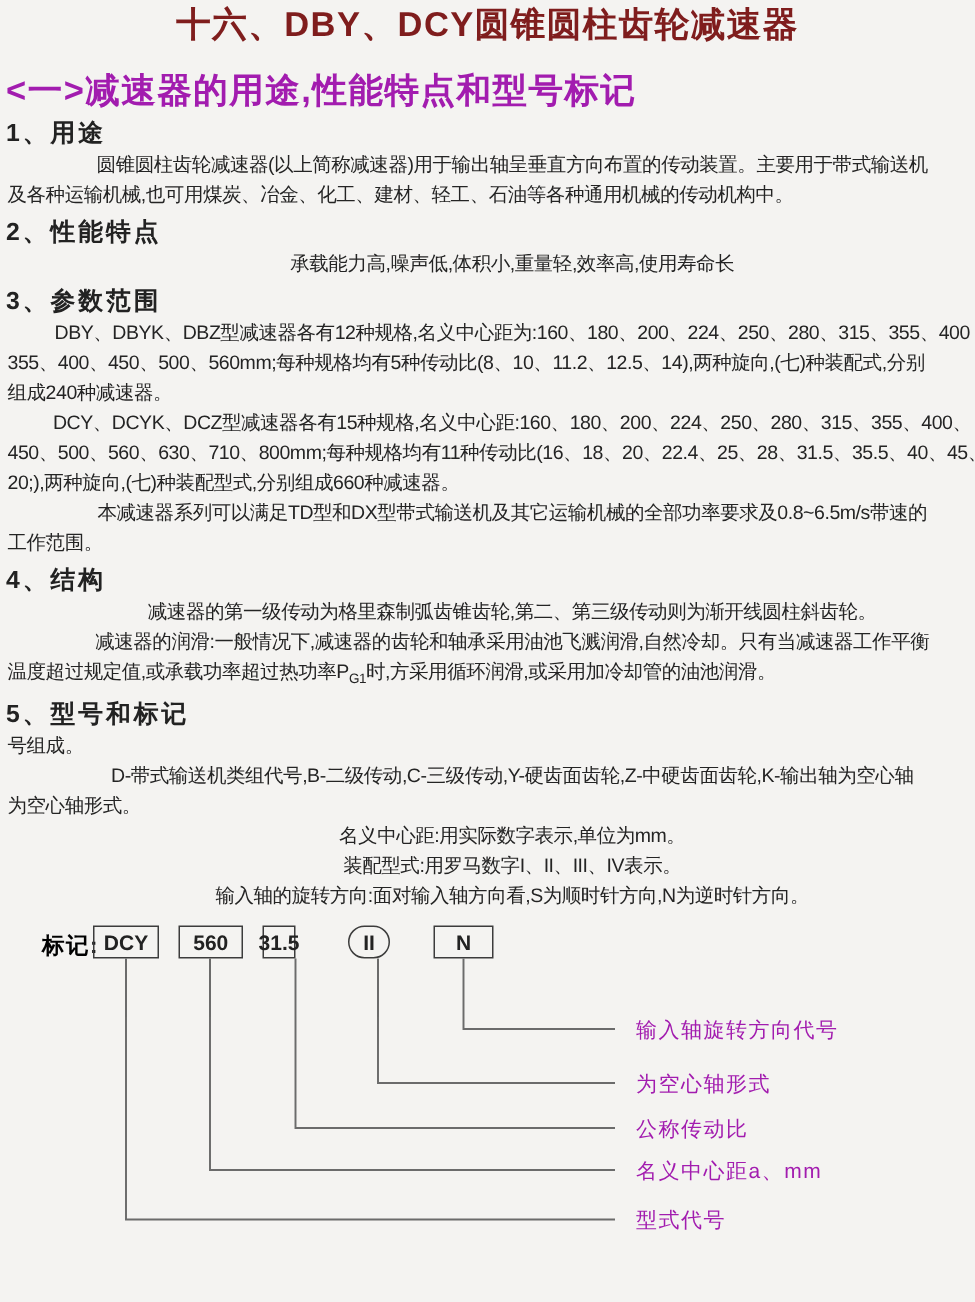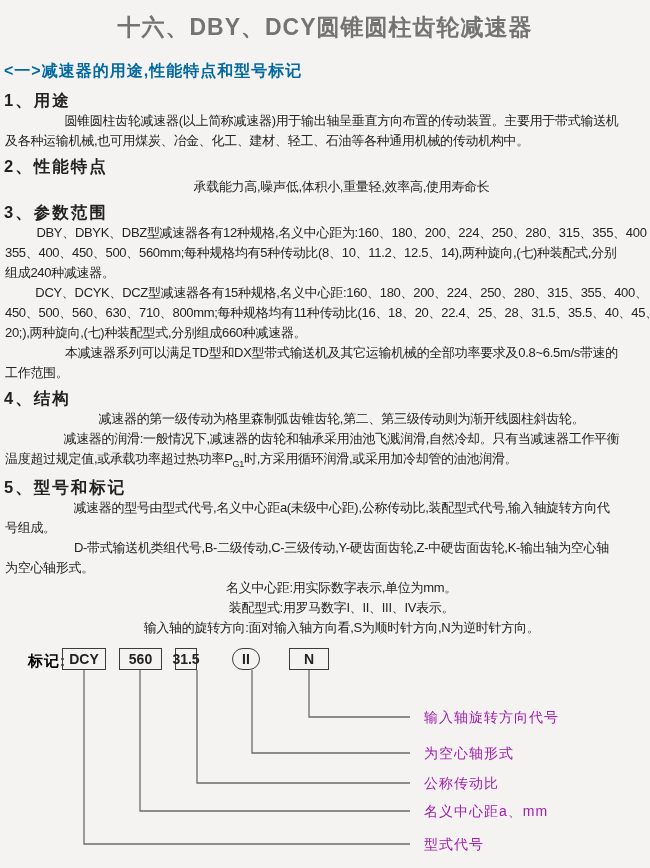--- a/index.html
+++ b/index.html
@@ -6,29 +6,29 @@
   body{
     width:650px;height:868px;
     background:#f4f3f1;
     font-family:"Liberation Sans","DejaVu Sans",sans-serif;
     color:#1d1d1d;
     overflow:hidden;
   }
   .page{position:relative;width:650px;height:868px;overflow:hidden;}
 
   .doc-title{
-    padding-top:12px;
+    padding-top:1px;
     font-size:23px;line-height:30px;
     font-weight:bold;text-align:center;
-    letter-spacing:1px;color:#737373;
+    letter-spacing:1px;color:#7f1d1d;
   }
   .h-main{
     margin:17px 0 0 4px;
-    font-size:16px;line-height:24px;
-    font-weight:bold;letter-spacing:1px;color:#0369a1;
+    font-size:23px;line-height:24px;
+    font-weight:bold;letter-spacing:1px;color:#a21caf;
   }
   .h-num{
     margin:4px 0 0 4px;
     font-size:16.5px;line-height:22px;
     font-weight:bold;letter-spacing:2px;color:#222;
   }
   .h-num.first{margin-top:6px;}
   .h-num.tight{margin-top:2px;}
 
   .bodyline{
@@ -97,21 +97,20 @@
   <div class="bodyline">20;),两种旋向,(七)种装配型式,分别组成660种减速器。</div>
   <div class="bodyline indent">本减速器系列可以满足TD型和DX型带式输送机及其它运输机械的全部功率要求及0.8~6.5m/s带速的</div>
   <div class="bodyline">工作范围。</div>
 
   <div class="h-num">4、结构</div>
   <div class="bodyline indent">减速器的第一级传动为格里森制弧齿锥齿轮,第二、第三级传动则为渐开线圆柱斜齿轮。</div>
   <div class="bodyline indent">减速器的润滑:一般情况下,减速器的齿轮和轴承采用油池飞溅润滑,自然冷却。只有当减速器工作平衡</div>
   <div class="bodyline"><span>温度超过规定值,或承载功率超过热功率P</span><sub>G1</sub><span>时,方采用循环润滑,或采用加冷却管的油池润滑。</span></div>
 
   <div class="h-num tight">5、型号和标记</div>
-  <div class="bodyline indent">减速器的型号由型式代号,名义中心距a(未级中心距),公称传动比,装配型式代号,输入轴旋转方向代</div>
   <div class="bodyline">号组成。</div>
   <div class="bodyline indent">D-带式输送机类组代号,B-二级传动,C-三级传动,Y-硬齿面齿轮,Z-中硬齿面齿轮,K-输出轴为空心轴</div>
   <div class="bodyline">为空心轴形式。</div>
   <div class="bodyline indent">名义中心距:用实际数字表示,单位为mm。</div>
   <div class="bodyline indent">装配型式:用罗马数字I、II、III、IV表示。</div>
   <div class="bodyline indent">输入轴的旋转方向:面对输入轴方向看,S为顺时针方向,N为逆时针方向。</div>
 
   <div class="diagram">
     <span class="mark-label">标记:</span>
 

